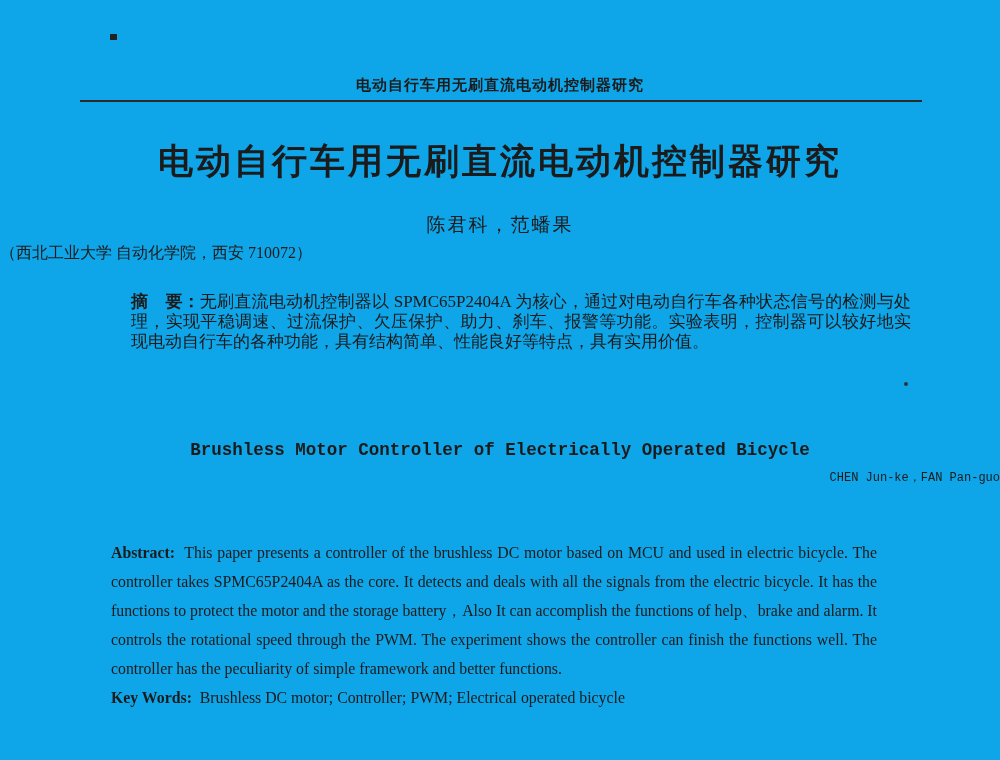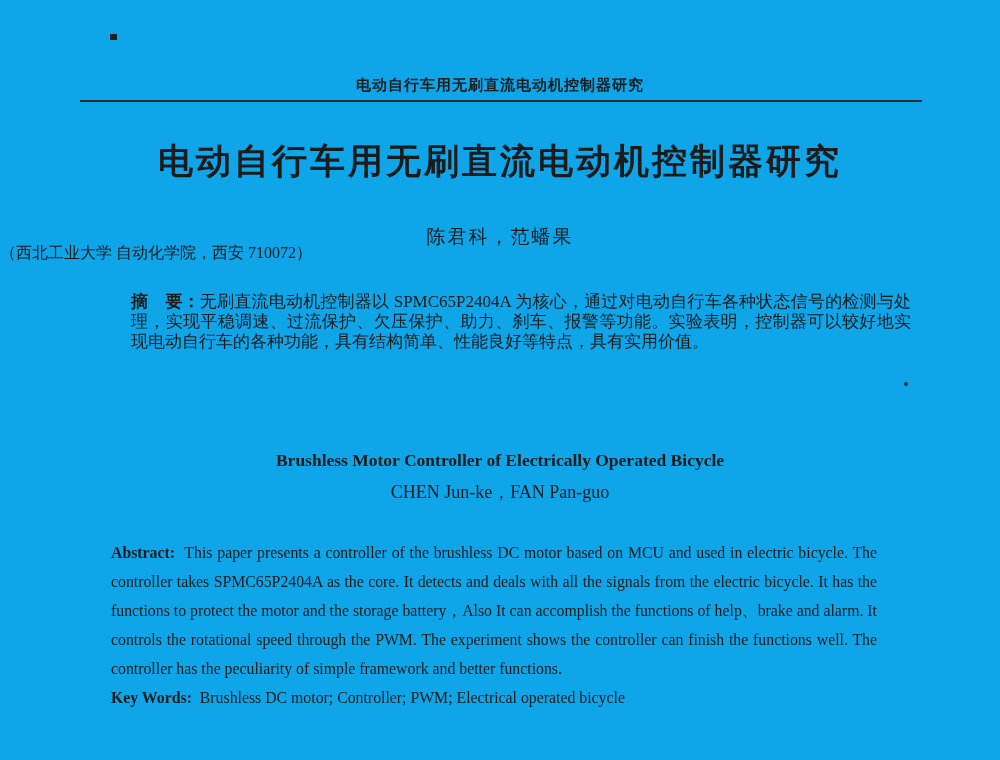--- a/index.html
+++ b/index.html
@@ -39,21 +39,20 @@
     font-weight: bold;
     letter-spacing: 3px;
   }
 
   .authors-zh {
     position: absolute;
     top: 212px; left: 0; width: 100%;
     text-align: center;
     font-size: 19px;
     letter-spacing: 2px;
-    margin-top: 12px;
   }
   .affiliation-zh {
     position: absolute;
     top: 243px; left: 0; width: 100%;
     text-align: left;
     font-size: 16px;
   }
 
   .abs-zh {
     position: absolute;
@@ -61,31 +60,33 @@
     width: 780px;
     font-size: 17px;
     line-height: 20px;
     text-align: justify;
   }
   .abs-zh p { margin: 0; }
   .zh-label { font-weight: bold; }
 
   .en-head {
     position: absolute;
-    top: 450px; left: 0; width: 100%;
+    top: 440px; left: 0; width: 100%;
     text-align: center;
+    font-family: Liberation Mono, monospace;
   }
   .title-en {
     font-size: 17.5px;
     font-weight: bold;
     margin: 0 0 9px 0;
   }
   .authors-en {
-    font-size: 18px;
+    font-size: 12px;
     margin: 4px 0 7px 0;
+    text-align: right;
   }
   .affiliation-en {
     font-size: 16.5px;
     margin: 0;
   }
 
   .abs-en {
     position: absolute;
     top: 538px; left: 111px;
     width: 766px;

